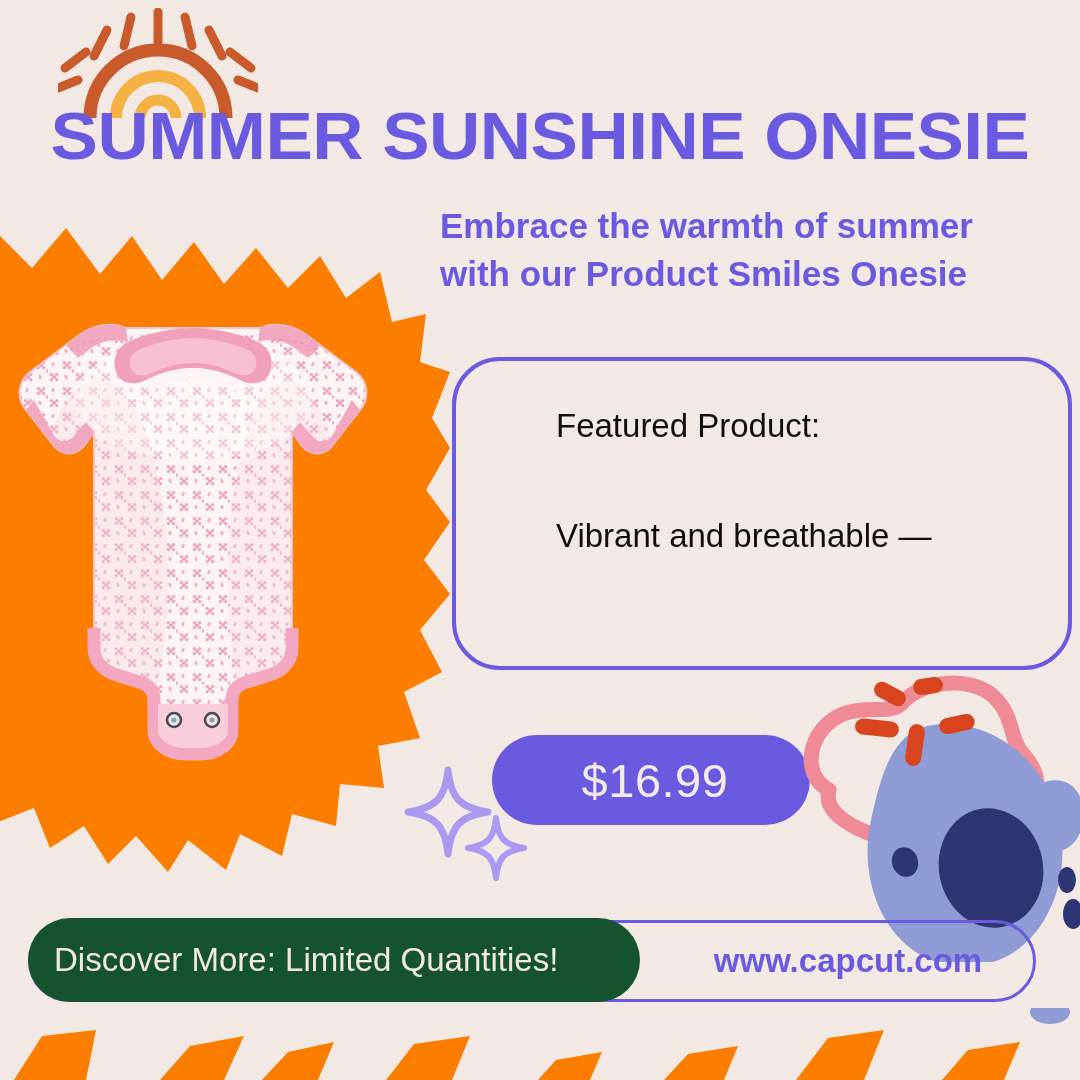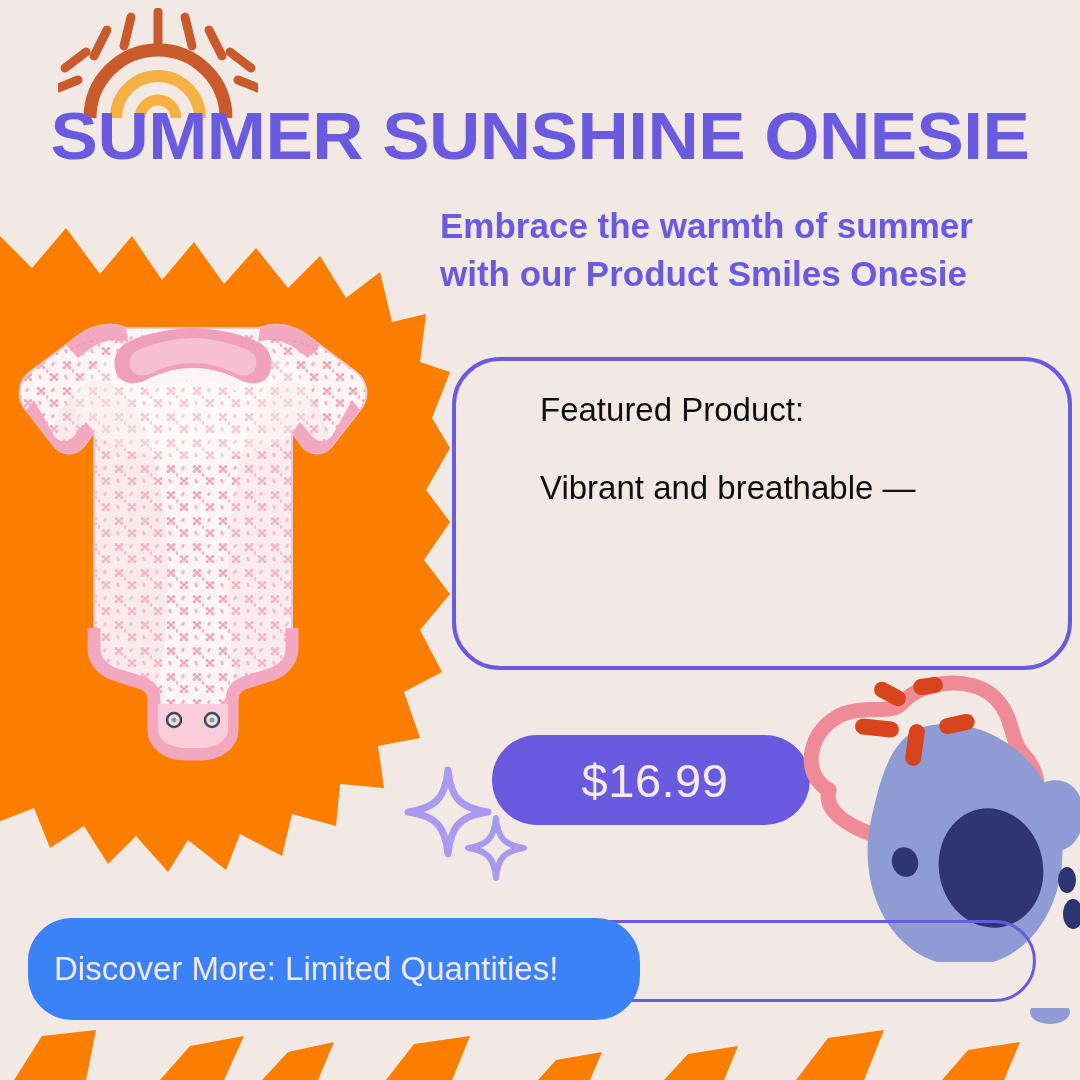--- a/index.html
+++ b/index.html
@@ -39,21 +39,21 @@
   
   .desc-card{
     position:absolute;left:452px;top:357px;width:620px;height:313px;
     border:4px solid #6a5ae0;border-radius:48px;box-sizing:border-box;
     background:transparent;
   }
   .desc-inner{
     position:absolute;left:540px;top:385px;width:470px;
     color:#100f10;font-size:33px;line-height:50px;font-weight:500;
   }
-  .desc-p{margin:0;}
+  .desc-p{margin:16px;}
   .desc-gap{height:28px;}
 
   
   .sparkles{position:absolute;left:404px;top:762px;width:130px;height:120px;}
 
   
   .price-badge{
     position:absolute;left:492px;top:735px;width:318px;height:90px;
     background:#6a5ae0;border-radius:46px;
     display:flex;align-items:center;justify-content:center;
@@ -64,22 +64,22 @@
 
   
   .koala{position:absolute;left:795px;top:662px;width:290px;height:300px;}
 
   
   .cta-outline{
     position:absolute;left:28px;top:920px;width:1008px;height:82px;
     border:3px solid #6a5ae0;border-radius:42px;box-sizing:border-box;
   }
   .cta-pill{
-    position:absolute;left:28px;top:918px;width:612px;height:102px;
-    background:#3b82f6;border-radius:44px;
+    position:absolute;left:28px;top:918px;width:612px;height:84px;
+    background:#14532d;border-radius:44px;
     display:flex;align-items:center;
   }
   .cta-pill-text{
     color:#f3e9e4;font-size:33px;font-weight:500;padding-left:26px;
     white-space:nowrap;
   }
   .cta-url{
     position:absolute;left:660px;top:918px;width:376px;height:86px;
     display:flex;align-items:center;justify-content:center;
     color:#6a5ae0;font-size:33px;font-weight:600;
@@ -281,20 +281,23 @@
         <rect x="144" y="54" width="36" height="16" rx="8" transform="rotate(-12 162 62)"></rect>
         <rect x="112" y="62" width="16" height="42" rx="8" transform="rotate(8 120 83)"></rect>
       </g>
     </svg>
   </div>
 
   <div class="cta-outline"></div>
   <div class="cta-pill">
     <span class="cta-pill-text">Discover More: Limited Quantities!</span>
   </div>
+  <div class="cta-url">
+    <span>www.capcut.com</span>
+  </div>
 
   <div class="brushes">
     <svg viewBox="0 0 1080 72" width="1080" height="72">
       <g fill="#fb7e00">
         <path d="M42 28 L96 22 L86 72 L14 72 Z"></path>
         <path d="M190 38 L244 28 L224 72 L160 72 Z"></path>
         <path d="M288 44 L334 34 L318 72 L262 72 Z"></path>
         <path d="M414 36 L470 28 L452 72 L386 72 Z"></path>
         <path d="M556 52 L602 44 L590 72 L538 72 Z"></path>
         <path d="M688 46 L738 38 L724 72 L664 72 Z"></path>

